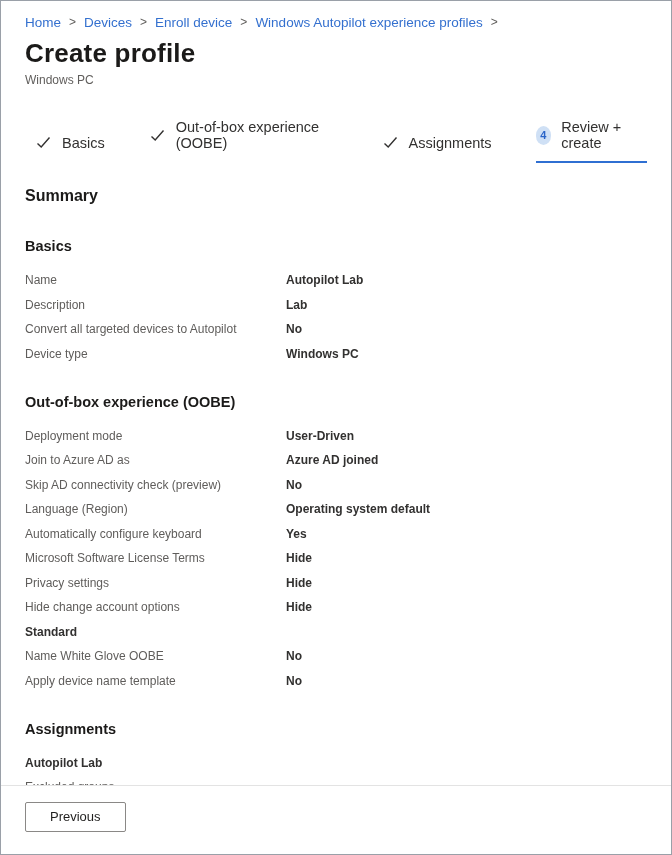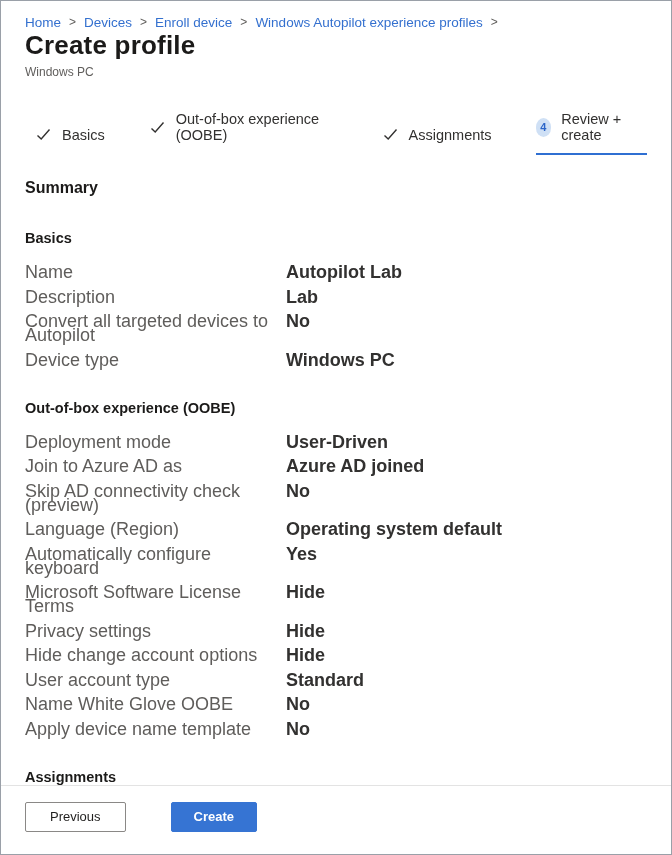--- a/index.html
+++ b/index.html
@@ -18,40 +18,40 @@
     overflow: hidden;
   }
   .content { padding: 14px 24px 0 24px; }
 
   
   .breadcrumb { display: flex; align-items: flex-start; font-size: 13.5px; white-space: nowrap; }
   .breadcrumb a { color: #3470cf; text-decoration: none; cursor: pointer; }
   .breadcrumb .sep { color: #605e5c; margin: 0 8px; font-size: 12px; }
 
   
-  .page-title { margin-top: 0; font-size: 26px; font-weight: 700; color: #1b1a19; letter-spacing: 0.2px; }
+  .page-title { margin-top: 8px; font-size: 26px; font-weight: 700; color: #1b1a19; letter-spacing: 0.2px; }
   .page-subtitle { margin-top: 4px; font-size: 12px; color: #605e5c; }
 
   
   .tabs { display: flex; align-items: flex-end; gap: 44px; margin-top: 32px; padding-left: 10px; }
   .tab { display: flex; align-items: center; gap: 10px; font-size: 14.5px; color: #323130;
          padding-bottom: 10px; border-bottom: 2px solid transparent; cursor: pointer; }
   .tab.active { border-bottom-color: #2f6fd2; }
   .tab .check { display: inline-flex; width: 17px; height: 17px; }
   .badge {
     display: inline-flex; align-items: center; justify-content: center;
     width: 19px; height: 19px; border-radius: 50%;
     background: #cfe0f5; color: #2a64c8; font-size: 11px; font-weight: 600;
   }
 
   
   .summary { margin-top: 24px; font-size: 16px; font-weight: 600; color: #1b1a19; }
   .section { margin-top: 33px; }
   .section-heading { font-size: 14.5px; font-weight: 600; color: #1b1a19; margin-bottom: 19px; }
-  .row { display: flex; margin-bottom: 10.5px; font-size: 18px; line-height: 14px; }
+  .row { display: flex; margin-bottom: 10.5px; font-size: 12px; line-height: 14px; }
   .row .label { width: 261px; flex: 0 0 261px; color: #5f5d5b; }
   .row .value { color: #323130; font-weight: bold; }
 
   
   .footer {
     position: absolute; left: 0; right: 0; bottom: 0;
     border-top: 1px solid #e3e3e3;
     padding: 16px 24px 22px 24px;
     background: #ffffff;
     display: flex; align-items: center; gap: 32px;
@@ -164,21 +164,20 @@
       </div>
       <div class="row">
         <span class="label">Privacy settings</span>
         <span class="value">Hide</span>
       </div>
       <div class="row">
         <span class="label">Hide change account options</span>
         <span class="value">Hide</span>
       </div>
       <div class="row">
-        <span class="label">User account type</span>
         <span class="value">Standard</span>
       </div>
       <div class="row">
         <span class="label">Name White Glove OOBE</span>
         <span class="value">No</span>
       </div>
       <div class="row">
         <span class="label">Apply device name template</span>
         <span class="value">No</span>
       </div>
@@ -192,15 +191,14 @@
       <div class="row">
         <span class="label">Excluded groups</span>
         <span class="value">--</span>
       </div>
     </div>
 
   </div>
 
   <div class="footer">
     <button class="btn btn-secondary">Previous</button>
-    <button class="btn btn-primary">Create</button>
   </div>
 </div>
 
 </body></html>

